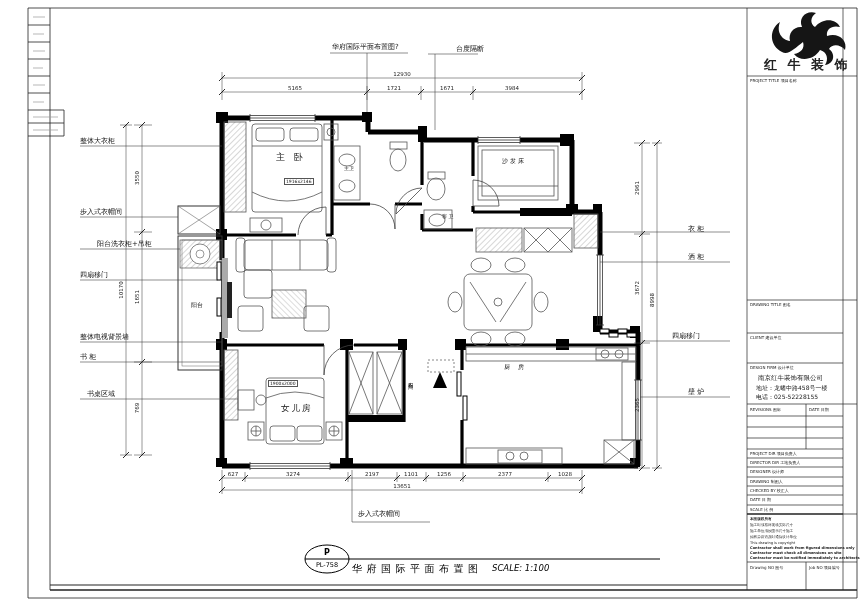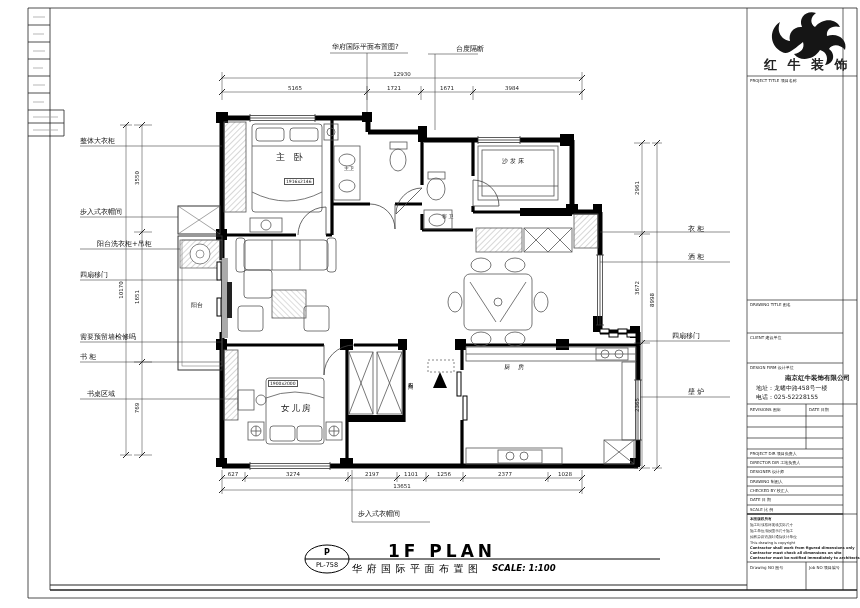--- a/index.html
+++ b/index.html
@@ -6,24 +6,24 @@
   body{width:860px;height:608px;background:#ffffff;position:relative;overflow:hidden;
        font-family:"DejaVu Sans","Liberation Sans",sans-serif;color:#111;}
   #stage{position:absolute;left:0;top:0;width:860px;height:608px;}
   svg{position:absolute;left:0;top:0;}
   .lbl{position:absolute;font-size:7px;line-height:1.15;color:#111;white-space:nowrap;}
   .lbl.sm{font-size:5px;}
   .room{letter-spacing:3px;font-size:9px;}
   .tagbox{border:0.5px solid #555;padding:0 1px;background:#fff;font-size:4.5px;}
   .vert{writing-mode:vertical-rl;letter-spacing:1px;}
   .tb{position:absolute;font-size:4px;color:#222;white-space:nowrap;}
-  .tb.co{font-size:6.5px;font-weight:bold;margin-left:27px;}
+  .tb.co{font-size:6.5px;font-weight:normal;}
   .footerEN{position:absolute;font-weight:bold;font-size:17px;letter-spacing:4px;color:#000;}
   .footerCN{position:absolute;font-size:10px;letter-spacing:4.5px;color:#000;}
-  .footerSC{position:absolute;font-size:8.5px;font-style:italic;font-weight:bold;color:#000;}
+  .footerSC{position:absolute;font-size:8.5px;font-style:italic;font-weight:normal;color:#000;}
   .circTxt{position:absolute;text-align:center;color:#000;}
 </style>
 </head>
 <body>
 
 <div id="stage">
 
 <svg width="860" height="608" viewBox="0 0 860 608">
   <defs>
     <pattern id="hatchA" width="4" height="4" patternUnits="userSpaceOnUse" patternTransform="rotate(45)">
@@ -293,21 +293,21 @@
   <g>
     <ellipse cx="327" cy="559" rx="22" ry="14" fill="none" stroke="#000" stroke-width="1"></ellipse>
     <path d="M305,559 H660" stroke="#000" stroke-width="1"></path>
   </g>
 </svg>
 
 <div class="lbl" style="left:80px;top:137px">整体大衣柜</div>
 <div class="lbl" style="left:80px;top:208px">步入式衣帽间</div>
 <div class="lbl" style="left:97px;top:240px">阳台洗衣柜+吊柜</div>
 <div class="lbl" style="left:80px;top:271px">四扇移门</div>
-<div class="lbl" style="left:80px;top:333px">需要预留墙检修吗</div>
+<div class="lbl" style="left:80px;top:333px">整体电视背景墙</div>
 <div class="lbl" style="left:80px;top:353px">书 柜</div>
 <div class="lbl" style="left:87px;top:390px">书桌区域</div>
 
 <div class="lbl" style="left:688px;top:225px">衣 柜</div>
 <div class="lbl" style="left:688px;top:253px">酒 柜</div>
 <div class="lbl" style="left:672px;top:332px">四扇移门</div>
 <div class="lbl" style="left:688px;top:388px">壁 炉</div>
 
 <div class="lbl" style="left:332px;top:43px">华府国际平面布置图?</div>
 <div class="lbl" style="left:456px;top:45px">台度隔断</div>
@@ -320,21 +320,20 @@
 <div class="lbl sm" style="left:344px;top:166px">主卫</div>
 <div class="lbl sm" style="left:442px;top:214px">客 卫</div>
 <div class="lbl" style="left:191px;top:302px;font-size:6px">阳台</div>
 <div class="lbl room" style="left:281px;top:404px;font-size:8.5px;letter-spacing:2px">女儿房</div>
 <div class="lbl tagbox" style="left:268px;top:380px">1900x2000</div>
 <div class="lbl" style="left:504px;top:364px;font-size:6px;letter-spacing:3px">厨 房</div>
 <div class="lbl sm vert" style="left:407px;top:378px">衣帽间</div>
 
 <div class="circTxt" style="left:313px;top:548px;width:28px;font-size:8px;font-weight:bold">P</div>
 <div class="circTxt" style="left:305px;top:561px;width:44px;font-size:6.5px">PL-758</div>
-<div class="footerEN" style="left:388px;top:541px">1F PLAN</div>
 <div class="footerCN" style="left:352px;top:562px">华府国际平面布置图</div>
 <div class="footerSC" style="left:492px;top:563px">SCALE: 1:100</div>
 
 <div class="tb" style="left:764px;top:56px;font-size:13px;font-weight:bold;letter-spacing:3px">红 牛 装 饰</div>
 <div class="tb" style="left:750px;top:78px">PROJECT TITLE  项目名称</div>
 <div class="tb" style="left:750px;top:302px">DRAWING TITLE  图名</div>
 <div class="tb" style="left:750px;top:335px">CLIENT  建设单位</div>
 <div class="tb" style="left:750px;top:365px">DESIGN FIRM  设计单位</div>
 <div class="tb co" style="left:758px;top:374px">南京红牛装饰有限公司</div>
 <div class="tb" style="left:756px;top:384px;font-size:6px">地址：龙蟠中路458号一楼</div>

